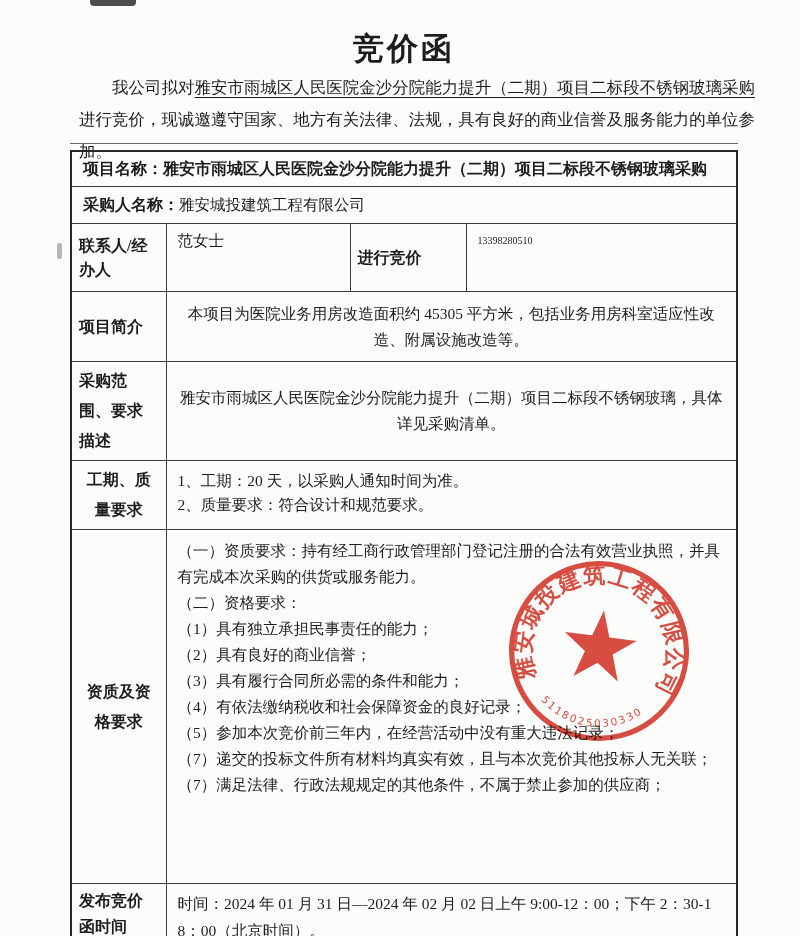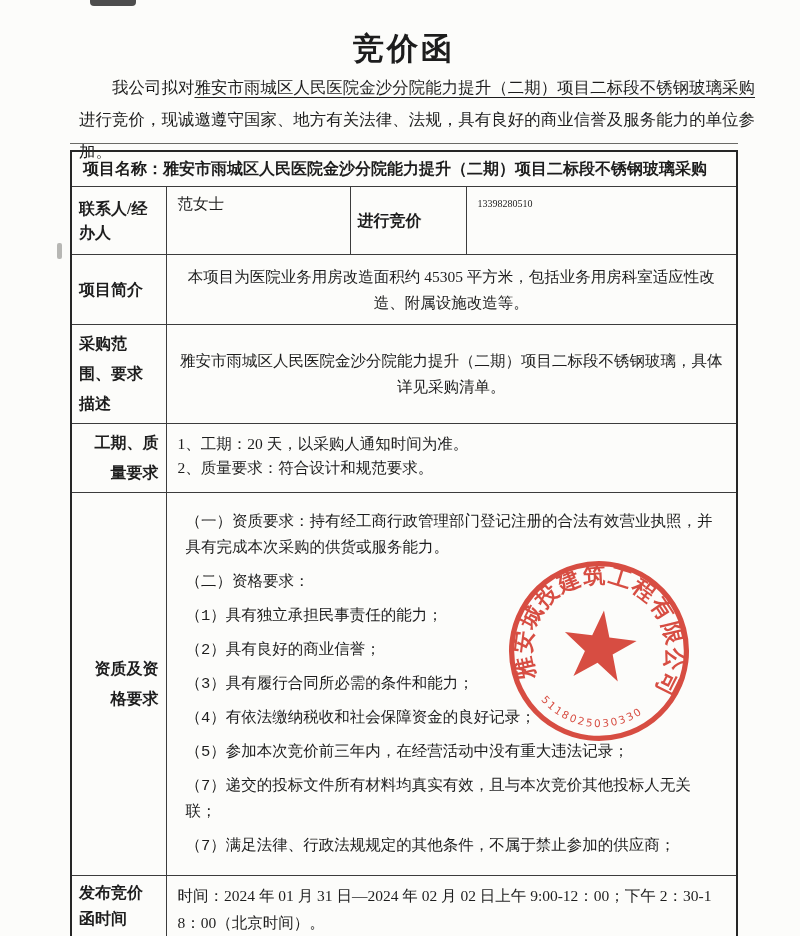--- a/index.html
+++ b/index.html
@@ -45,26 +45,26 @@
   }
   .bid-table td {
     border: 1px solid #3c3c3c;
     font-size: 15.5px;
     padding: 4px 11px;
     vertical-align: middle;
     line-height: 26px;
     word-break: break-all;
   }
   .bid-table .lbl { font-weight: bold; font-size: 16px; padding: 4px 7px; line-height: 30px; }
-  .lbl-center { text-align: right; }
+  .lbl-center { text-align: center; }
   .inline-lbl { font-weight: bold; font-size: 16px; }
   .bold-val { font-weight: bold; font-size: 16px; }
   .loose { line-height: 34px; text-align: center; }
   .quals { line-height: 33px; padding-top: 8px !important; padding-bottom: 8px !important; }
-  .quals div { margin: 8px; font-family: Liberation Mono, monospace; }
+  .quals div { margin: 0; }
   .row-time td { vertical-align: top; }
   .row-contact .lbl { line-height: 24px; }
 
   .stamp {
     position: absolute; left: 504px; top: 556px;
     width: 190px; height: 190px;
     mix-blend-mode: multiply;
     pointer-events: none;
     opacity: .9;
   }
@@ -86,20 +86,23 @@
   <table class="bid-table">
     <colgroup>
       <col style="width:95px">
         <col style="width:184px">
         <col style="width:116px">
         <col>
     </colgroup>
     <tbody>
         <tr style="height:35px">
       <td colspan="4"><span class="inline-lbl">项目名称：</span><span class="bold-val">雅安市雨城区人民医院金沙分院能力提升（二期）项目二标段不锈钢玻璃采购</span></td>
+    </tr>
+    <tr style="height:37px">
+      <td colspan="4"><span class="inline-lbl">采购人名称：</span><span>雅安城投建筑工程有限公司</span></td>
     </tr>
     <tr style="height:68px" class="row-contact">
       <td class="lbl">联系人/经办人</td>
       <td style="vertical-align:top">范女士</td>
       <td class="lbl">进行竞价</td>
       <td style="vertical-align:top;font-family:Liberation Serif, serif;font-size:10px">13398280510</td>
     </tr>
     <tr style="height:70px">
       <td class="lbl">项目简介</td>
       <td colspan="3" class="loose">本项目为医院业务用房改造面积约 45305 平方米，包括业务用房科室适应性改造、附属设施改造等。</td>

